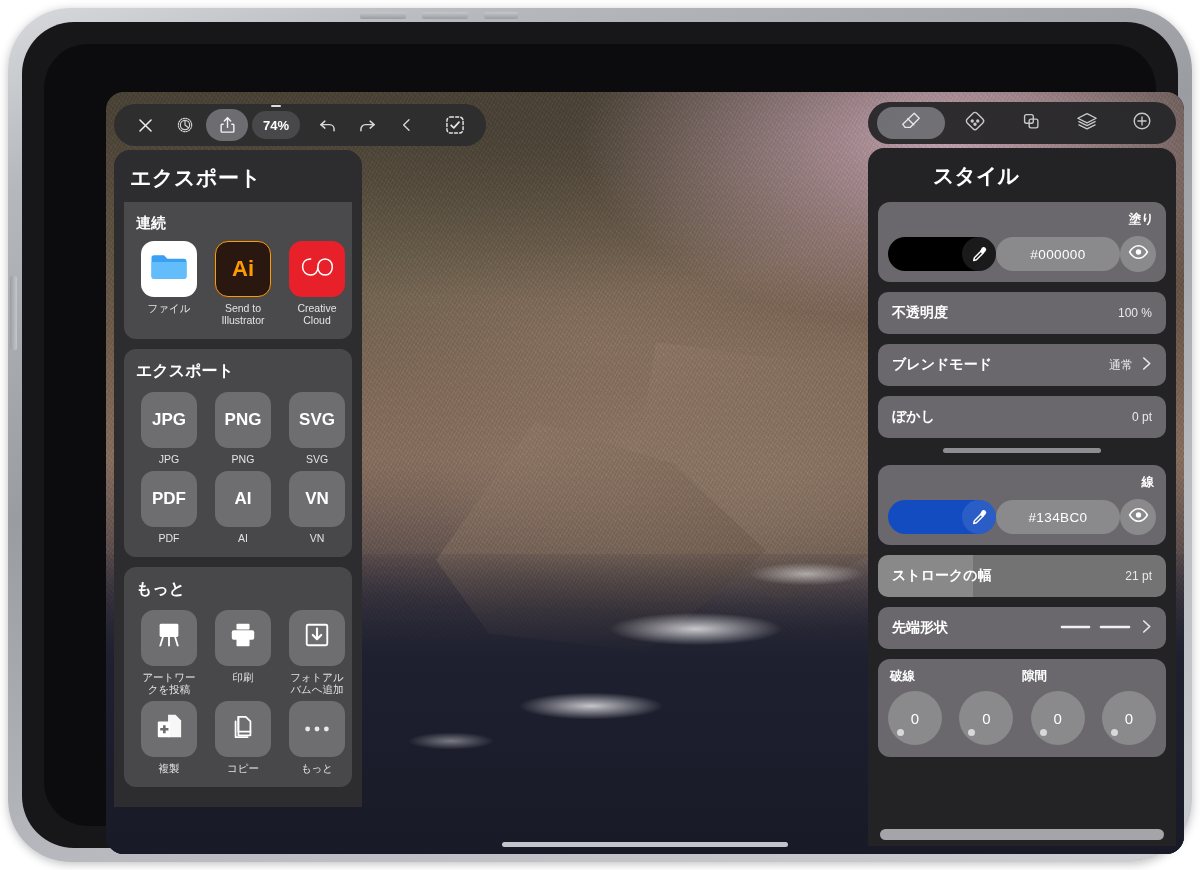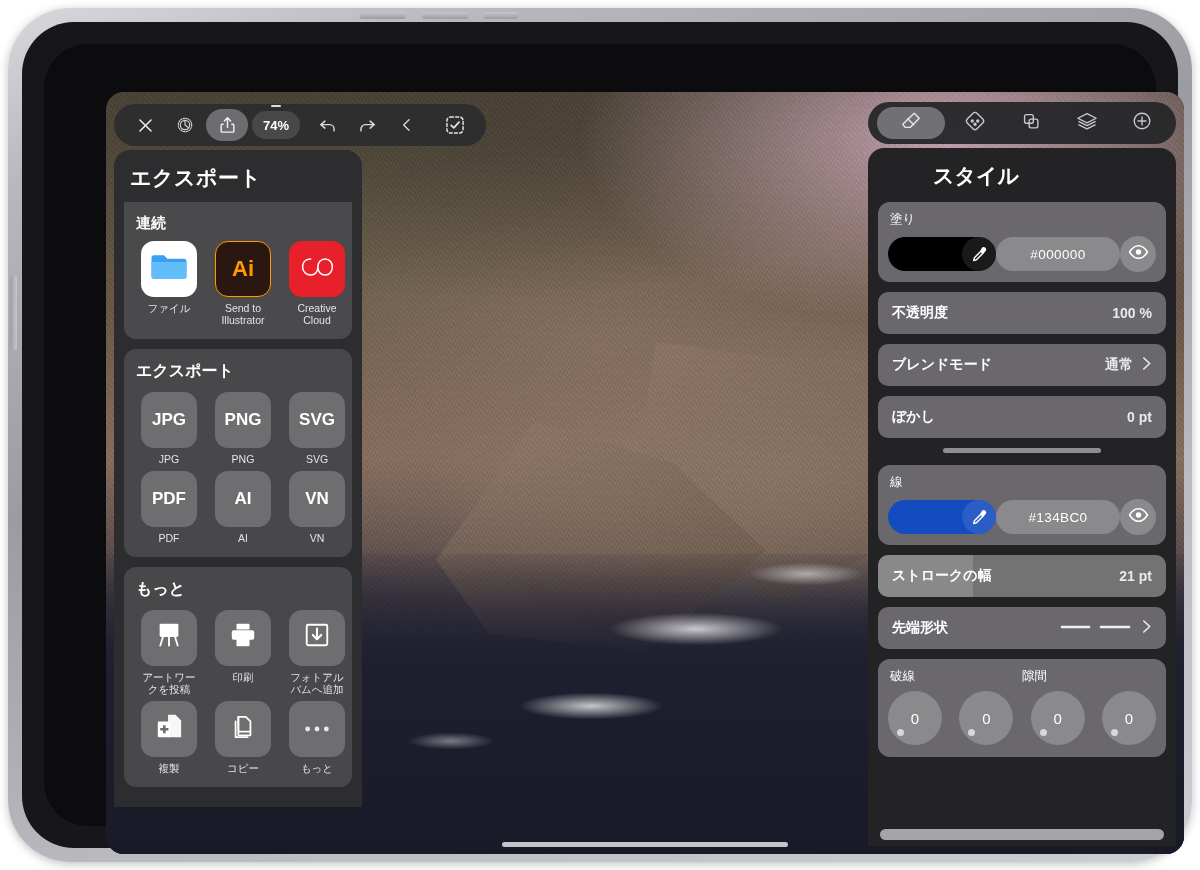--- a/index.html
+++ b/index.html
@@ -191,21 +191,21 @@
     border-radius: 16px 16px 0 0;
     overflow: hidden;
   }
   .style-title { color:#fff; font-size: 21px; font-weight:700; padding: 14px 18px 12px 18px; margin-left: 47px; }
   .sp-body { padding: 0 10px; }
 
   .card {
     background: #6a686c; border-radius: 12px;
     margin-bottom: 10px; padding: 8px 10px 10px 10px;
   }
-  .card-label { color:#fff; font-size: 12.5px; font-weight: 400; padding: 1px 2px 8px 2px; }
+  .card-label { color:#fff; font-size: 12.5px; font-weight: 700; padding: 1px 2px 8px 2px; text-align: right; }
   .color-row { display:flex; align-items:center; }
   .swatch {
     position: relative; width: 108px; height: 34px; border-radius: 17px;
     display:flex; align-items:center;
   }
   .swatch .chip { position:absolute; inset:0; border-radius:17px; }
   .swatch .dropper {
     position:absolute; right:0; top:0; width:34px; height:34px; border-radius:17px;
     background: rgba(255,255,255,.10);
     display:flex; align-items:center; justify-content:center;
@@ -227,30 +227,30 @@
     background: #6a686c; border-radius: 10px;
     height: 42px; margin-bottom: 10px;
     display:flex; align-items:center; justify-content:space-between;
     padding: 0 14px; overflow: hidden;
   }
   .row .fill {
     position:absolute; left:0; top:0; bottom:0;
     background: rgba(255,255,255,.16);
   }
   .row .lbl { position:relative; color:#fff; font-size: 14px; font-weight:700; }
-  .row .val { position:relative; color:#e9e9ec; font-size: 14px; display:flex; align-items:center; gap:8px;font-weight:bold; }
+  .row .val { position:relative; color:#e9e9ec; font-size: 12px; display:flex; align-items:center; gap:8px; }
   .row.dark { background: #737373; }
 
   .drag-handle {
     height: 5px; width: 158px; margin: 2px auto 12px auto;
     border-radius: 3px; background: #8e8d91;
   }
 
   .dialcard { background:#6a686c; border-radius: 12px; padding: 8px 10px 12px 10px; margin-bottom: 10px; }
-  .dial-heads { display:flex; color:#fff; font-size: 12.5px; font-weight:400; padding: 1px 2px 6px 2px; }
+  .dial-heads { display:flex; color:#fff; font-size: 12.5px; font-weight:700; padding: 1px 2px 6px 2px; }
   .dial-heads span:first-child { width: 50%; }
   .dials { display:flex; justify-content: space-between; }
   .dial {
     position: relative;
     width: 54px; height: 54px; border-radius: 27px;
     background: #8a898c;
     display:flex; align-items:center; justify-content:center;
     color:#fff; font-size: 15px;
   }
   .dial .knob {

